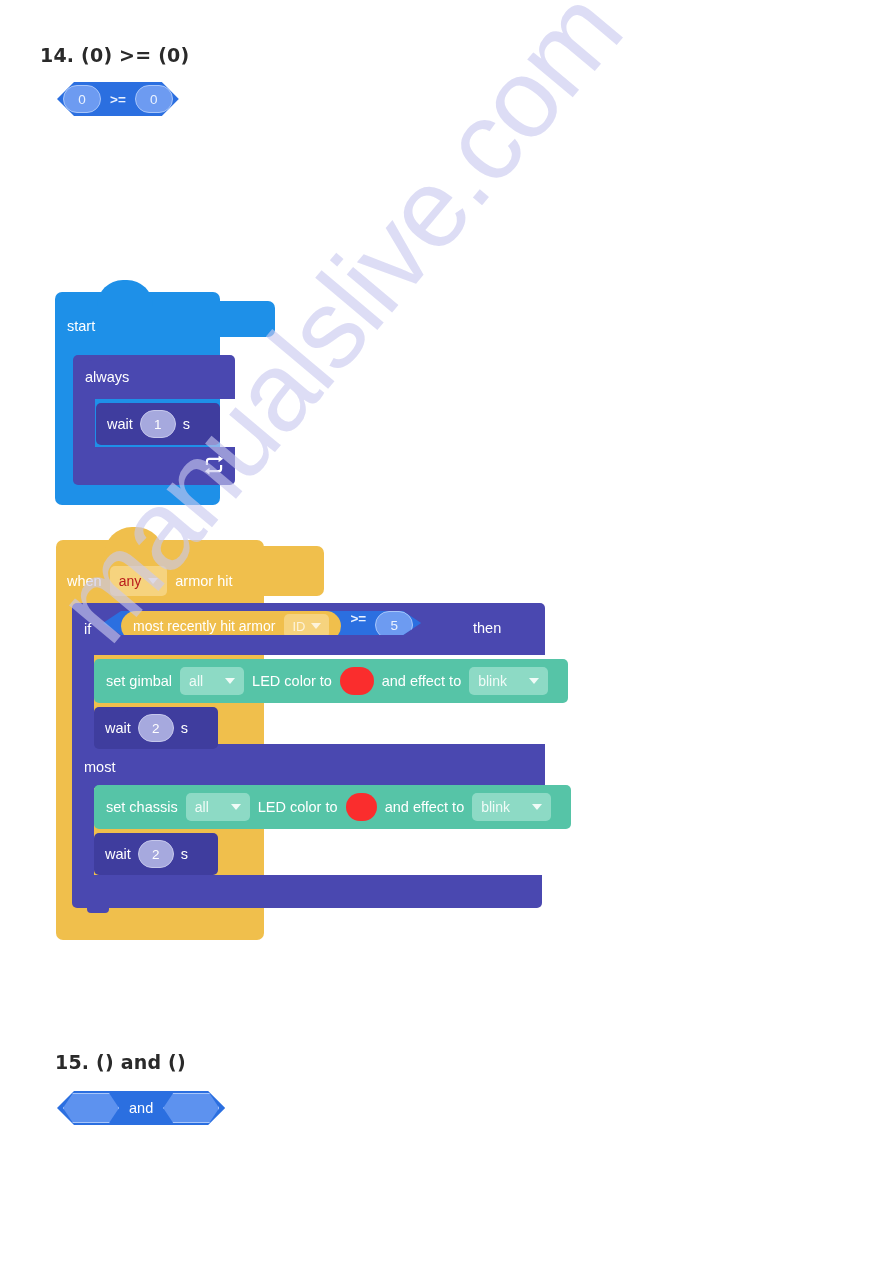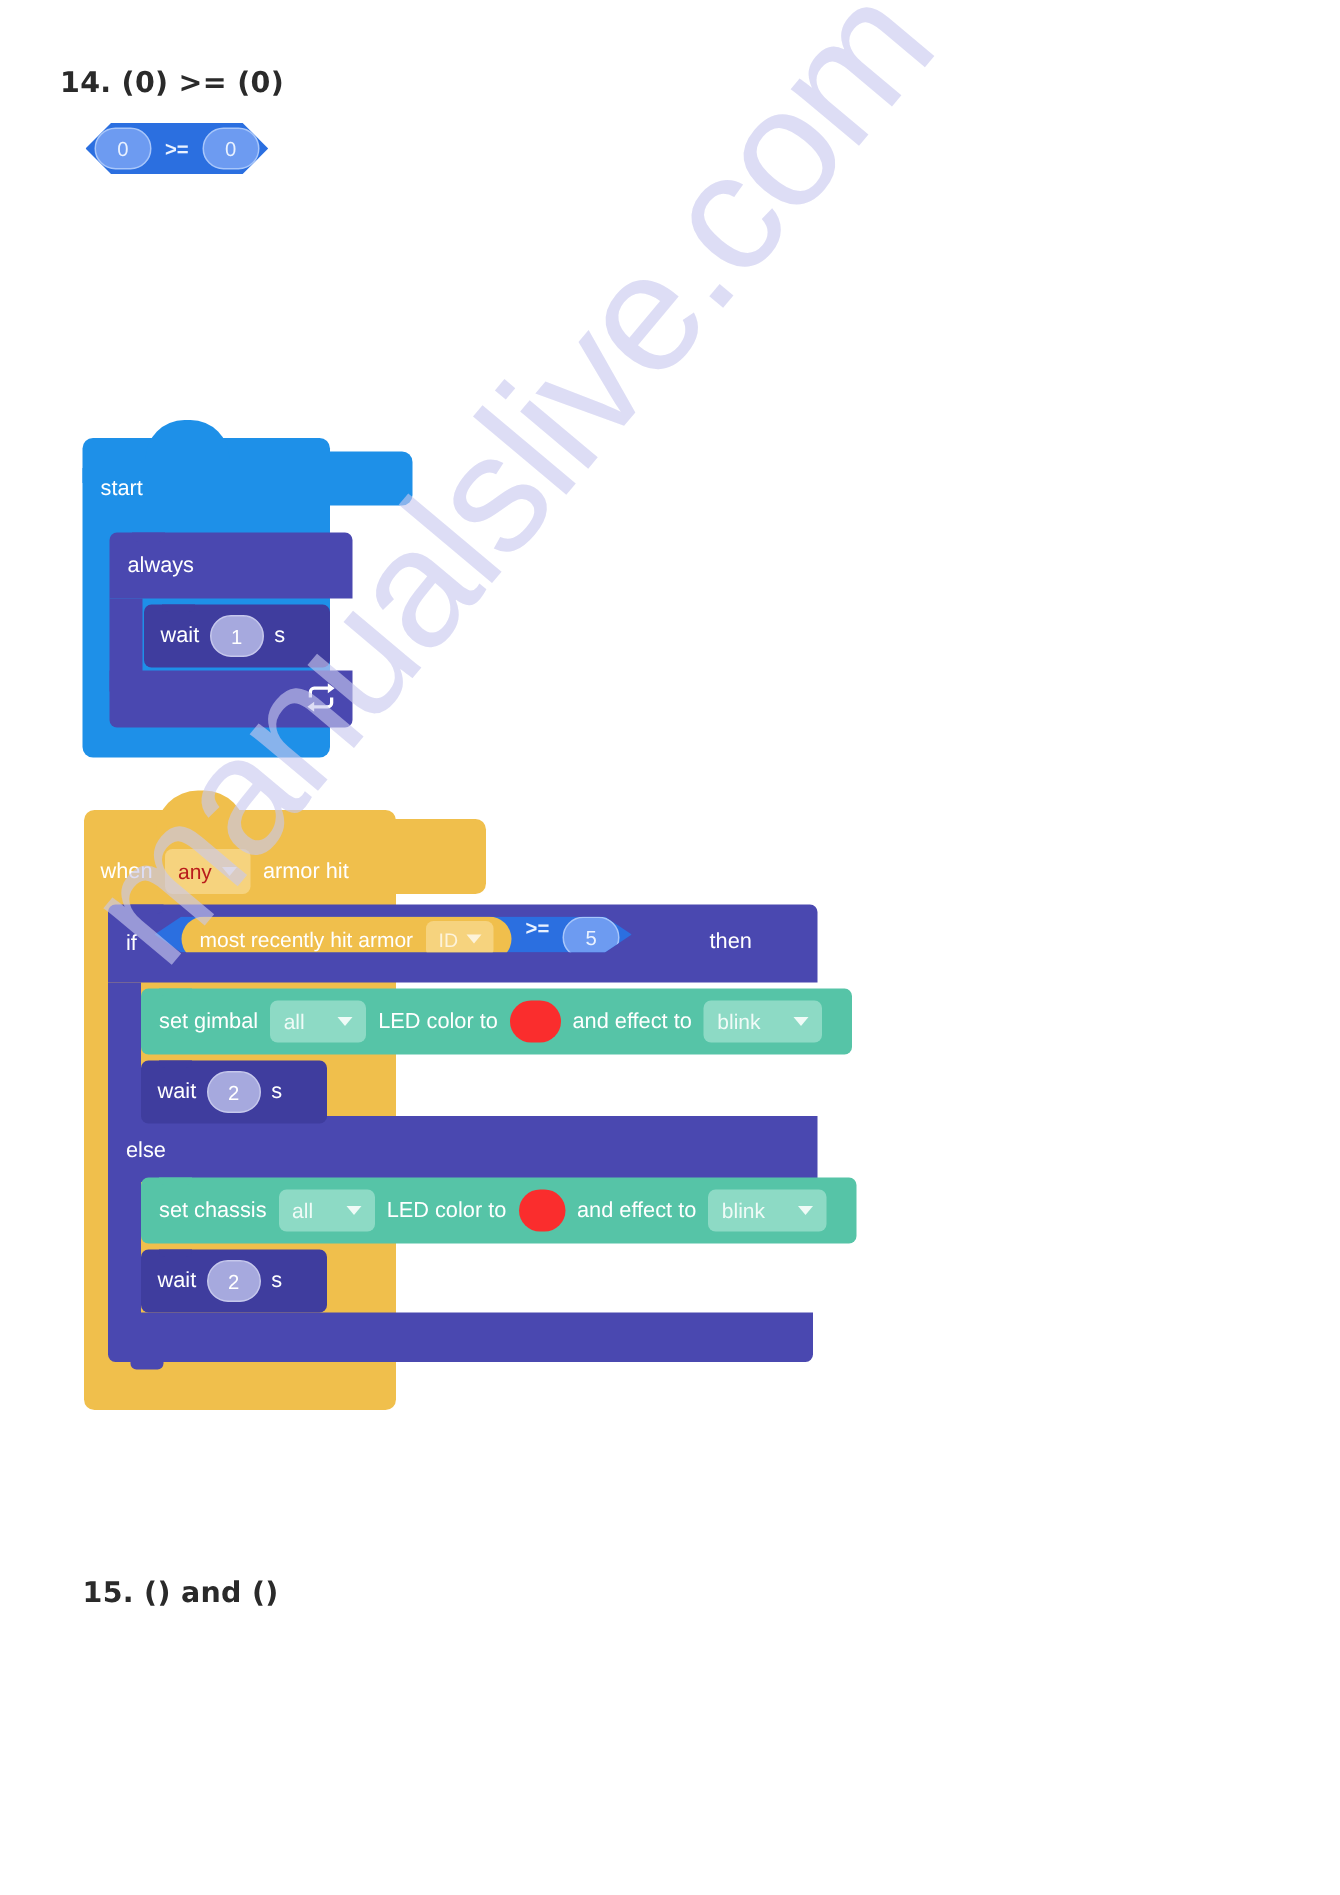--- a/index.html
+++ b/index.html
@@ -293,21 +293,21 @@
   <div class="if-wrap">
     <div class="if-top"></div>
     <div class="if-notch"></div>
     <div class="if-left-a"></div>
     <div class="if-mid"></div>
     <div class="if-left-b"></div>
     <div class="if-bottom">
       <div class="bnotch"></div>
     </div>
     <div class="if-label lbl">if</div>
-    <div class="else-label lbl">else</div>
+    <div class="else-label lbl">most</div>
 
     <div class="cond-hex">
       <div class="reporter">
         <span class="rl">most recently hit armor</span>
         <span class="dd-small">
           <span>ID</span>
           <i class="caret"></i>
         </span>
       </div>
       <div class="opr">&gt;=</div>
@@ -357,16 +357,21 @@
 
   <div class="wait-blk" style="left:94px;top:833px;width:113px;">
     <div class="notch"></div>
     <div class="lbl">wait</div>
     <div class="wait-num">2</div>
     <div class="lbl">s</div>
   </div>
 
   <div class="heading" style="left:55px;top:1051px;">15. () and ()</div>
 
+  <div class="hexbool" style="left:57px;top:1091px;height:34px;">
+    <div class="hexslot"></div>
+    <div class="andop">and</div>
+    <div class="hexslot"></div>
+  </div>
 
   <div class="watermark">manualslive.com</div>
 
 </div>
 
 </body></html>

